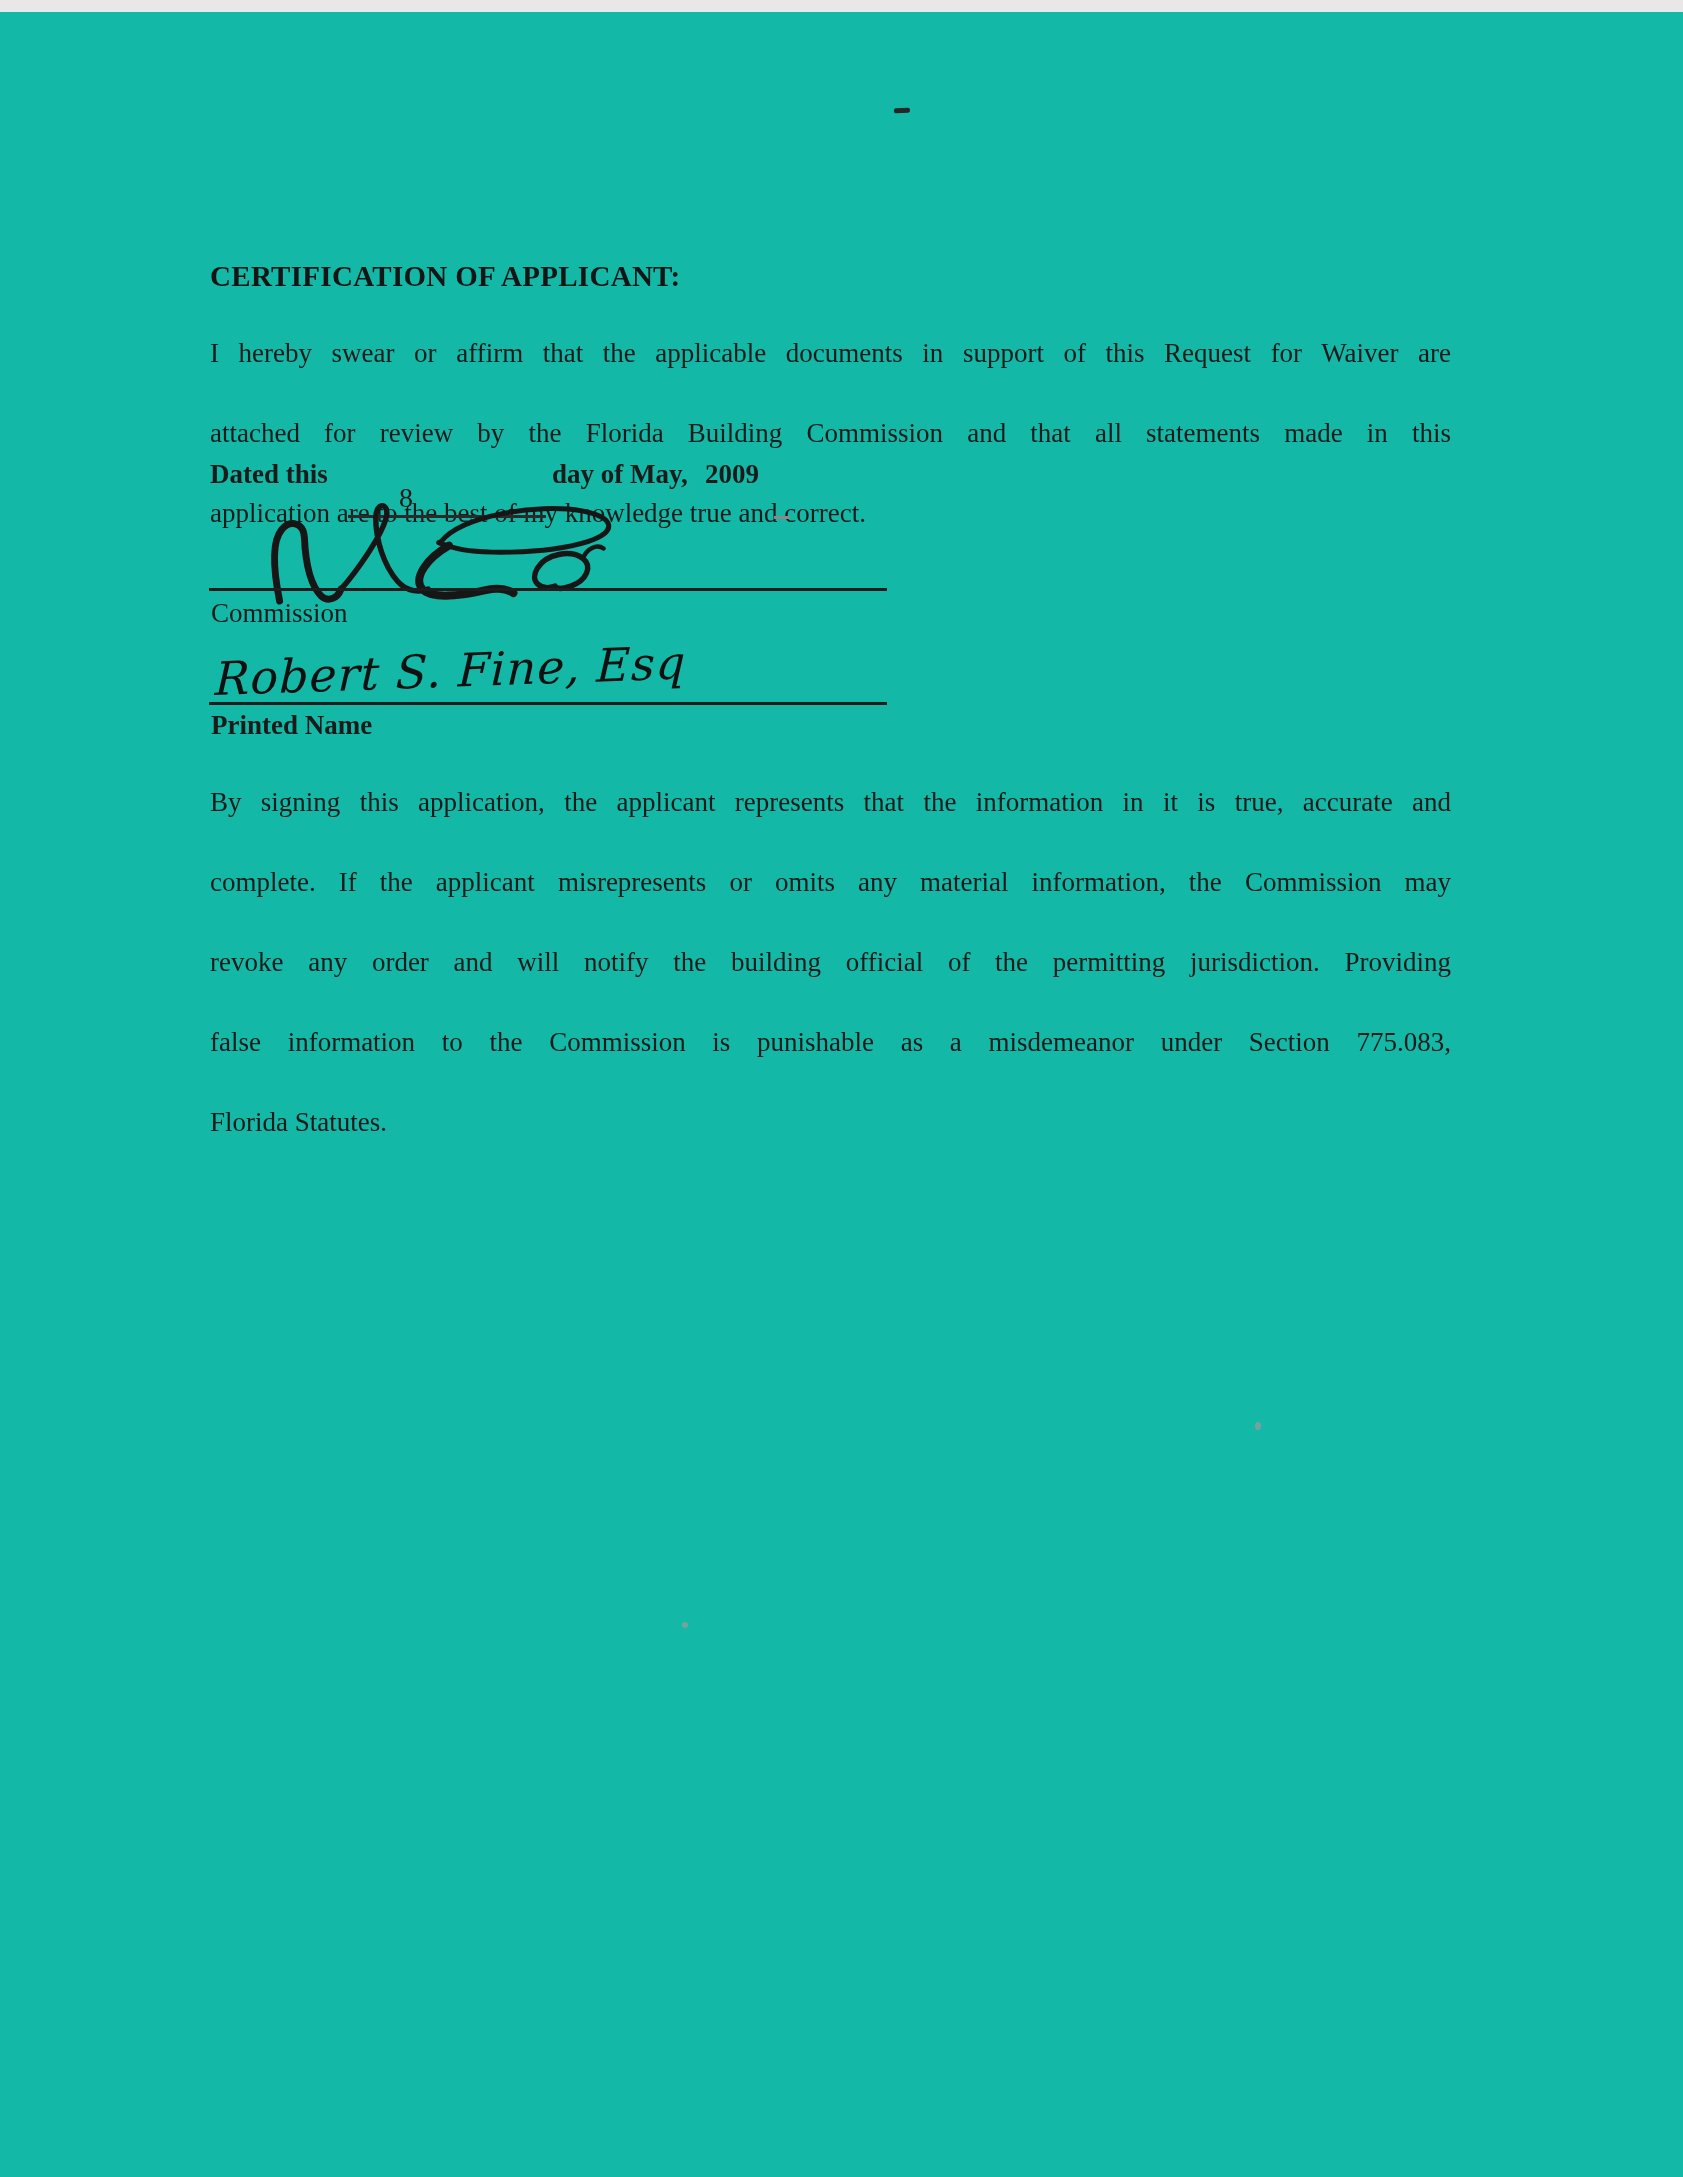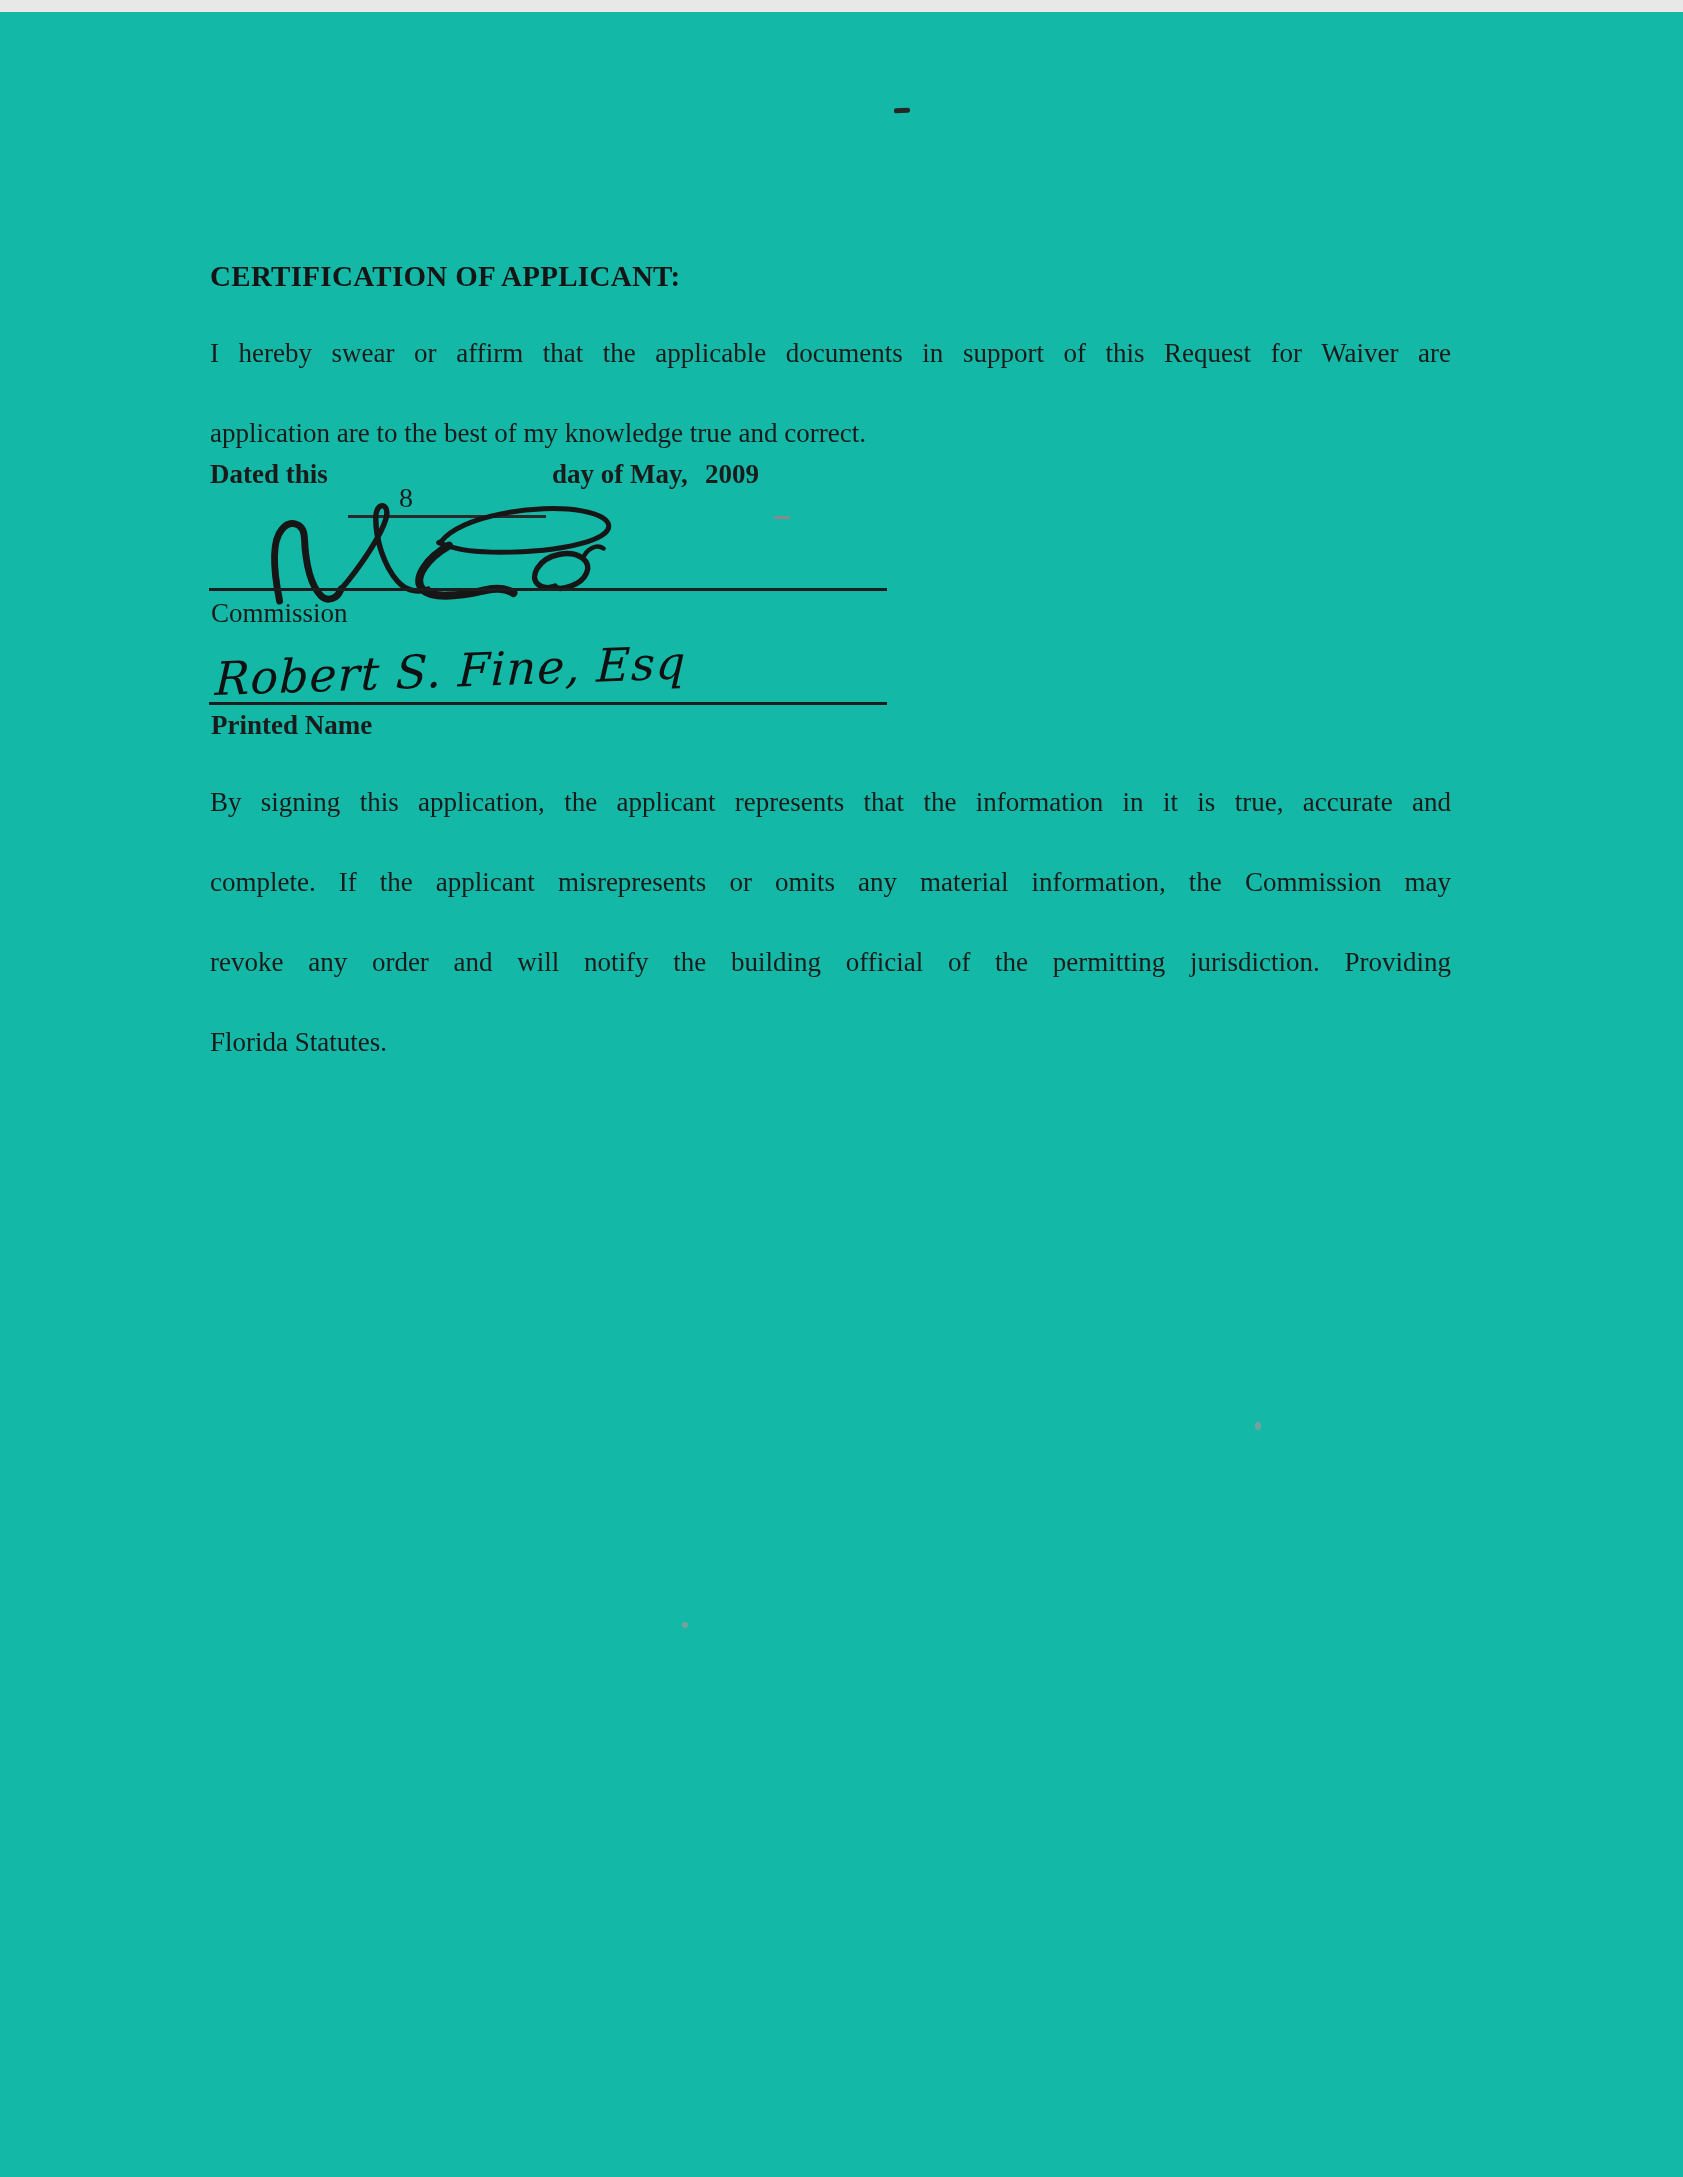--- a/index.html
+++ b/index.html
@@ -143,20 +143,21 @@
 <div class="page">
 
   <div class="top-dash"></div>
   <div class="speck speck-1"></div>
   <div class="speck speck-2"></div>
 
   <div class="heading">CERTIFICATION OF APPLICANT:</div>
 
   <div class="para para-1">
     <span class="line justified">I hereby swear or affirm that the applicable documents in support of this Request for Waiver are</span>
+    <span class="line justified">attached for review by the Florida Building Commission and that all statements made in this</span>
     <span class="line">application are to the best of my knowledge true and correct.</span>
   </div>
 
   <span class="dated-prefix">Dated this</span>
   <span class="day-blank">
     <span class="day-value">8</span>
   </span>
   <span class="dated-middle">day of May,</span>
   <span class="dated-year">2009</span>
   <div class="year-underscore"></div>
@@ -175,17 +176,18 @@
 
   <div class="handwritten-name">Robert S. Fine, Esq</div>
 
   <div class="rule rule-name"></div>
   <div class="field-label label-name">Printed Name</div>
 
   <div class="para para-2">
     <span class="line justified">By signing this application, the applicant represents that the information in it is true, accurate and</span>
     <span class="line justified">complete. If the applicant misrepresents or omits any material information, the Commission may</span>
     <span class="line justified">revoke any order and will notify the building official of the permitting jurisdiction. Providing</span>
+    <span class="line justified">false information to the Commission is punishable as a misdemeanor under Section 775.083,</span>
     <span class="line">Florida Statutes.</span>
   </div>
 
 </div>
 
 
 </body></html>

